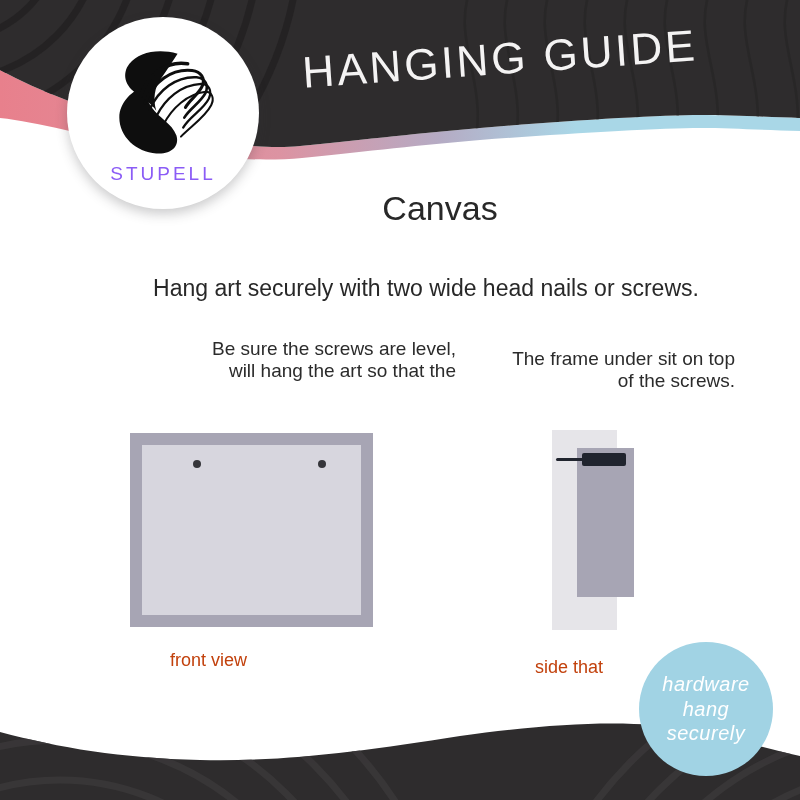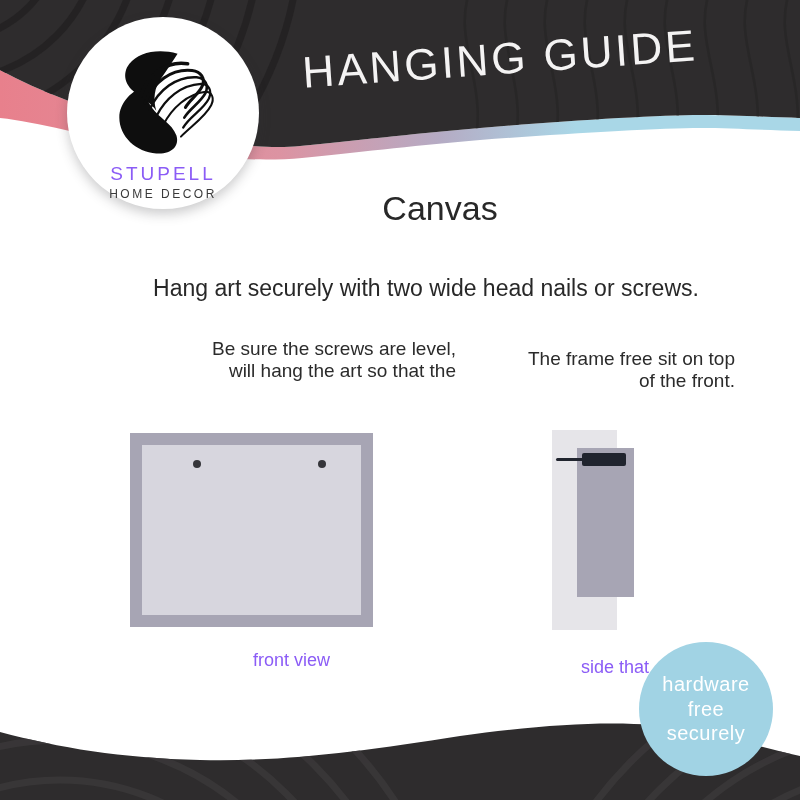--- a/index.html
+++ b/index.html
@@ -49,36 +49,36 @@
   
   #front-frame{
     left:130px;top:433px;width:243px;height:194px;z-index:2;
     background:#d7d6de;border:12px solid #a7a5b4;box-sizing:border-box;
   }
   .screw-dot{
     position:absolute;width:8px;height:8px;border-radius:50%;background:#35353a;
   }
   #screw-dot-left{left:51px;top:15px;}
   #screw-dot-right{left:176px;top:15px;}
-  .caption{font-size:18px;text-align:center;color:#8b5cf6;z-index:2;}
+  .caption{font-size:18px;text-align:left;color:#c2410c;z-index:2;}
   #front-caption{left:130px;top:650px;width:243px;}
   #side-caption{left:495px;top:657px;width:160px;}
 
   
   #side-wall-bar{left:552px;top:430px;width:25px;height:200px;background:#e6e5e9;z-index:2;}
   #side-frame-bar{left:577px;top:448px;width:17px;height:149px;background:#a7a5b4;z-index:2;}
   #nail-shaft{left:556px;top:458px;width:28px;height:3px;background:#20242e;border-radius:2px;z-index:4;}
   #nail-head{left:582px;top:453px;width:4px;height:13px;background:#20242e;border-radius:2px;z-index:4;}
 
   
   #footer-svg{position:absolute;left:0;bottom:0;z-index:1;}
   #badge-circle{
     position:absolute;left:639px;top:642px;width:134px;height:134px;z-index:5;
     background:#a1d3e4;border-radius:50%;
-    display:flex;flex-direction:column;align-items:center;justify-content:center;
+    display:flex;flex-direction:column;align-items:center;justify-content:center;font-style:italic;
   }
   .badge-line{font-size:20px;line-height:24.5px;color:#ffffff;letter-spacing:0.5px;text-align:center;}
 </style>
 </head>
 <body>
 
 <div id="canvas-page">
 
   <svg id="header-svg" width="800" height="210" viewBox="0 0 800 210" aria-hidden="true">
     <defs>
@@ -134,34 +134,33 @@
                C58,68 46,63 40,54 C35,47 34,40 37,34 Z" fill="#0e0e0e"></path>
       <path d="M63,6 C45,1 28,5 20,15 C13,24 16,35 27,42 C33,46 40,51 44,57
                C41,47 42,36 49,27 C54,20 59,12 63,6 Z" fill="#0e0e0e"></path>
       <path d="M30,44 C36,24 54,12 72,15" stroke="#0e0e0e" stroke-width="3.2" fill="none" stroke-linecap="round"></path>
       <path d="M34,50 C41,31 58,19 76,21 C84,22 88,28 85,35 C82,42 74,47 70,54" stroke="#0e0e0e" stroke-width="2.7" fill="none" stroke-linecap="round"></path>
       <path d="M38,56 C46,38 62,26 80,27 C88,28 91,34 88,41 C84,49 74,55 69,63" stroke="#0e0e0e" stroke-width="2.3" fill="none" stroke-linecap="round"></path>
       <path d="M44,62 C52,46 66,34 84,33 C91,33 94,39 91,46 C86,56 74,62 68,72" stroke="#0e0e0e" stroke-width="2" fill="none" stroke-linecap="round"></path>
       <path d="M50,70 C58,54 72,42 88,40 C94,40 96,46 93,52 C88,62 76,70 66,80" stroke="#0e0e0e" stroke-width="1.8" fill="none" stroke-linecap="round"></path>
     </svg>
     <div id="brand-name">STUPELL</div>
-    <div id="brand-tagline">HOME DECOR</div>
   </div>
 
   <div id="product-title" class="abs">Canvas</div>
   <div id="intro-text" class="abs">Hang art securely with two wide head nails or screws.</div>
 
   <div id="front-step-text" class="abs step-text">
     <div>Be sure the screws are level,</div>
     <div>will hang the art so that the</div>
   </div>
 
   <div id="side-step-text" class="abs step-text">
-    <div>The frame free sit on top</div>
-    <div>of the front.</div>
+    <div>The frame under sit on top</div>
+    <div>of the screws.</div>
   </div>
 
   <div id="front-frame" class="abs">
     <div id="screw-dot-left" class="screw-dot"></div>
     <div id="screw-dot-right" class="screw-dot"></div>
   </div>
   <div id="front-caption" class="abs caption">front view</div>
 
   <div id="side-wall-bar" class="abs"></div>
   <div id="side-frame-bar" class="abs"></div>
@@ -186,17 +185,17 @@
       <circle cx="60" cy="320" r="400"></circle>
       <circle cx="900" cy="330" r="260"></circle>
         <circle cx="900" cy="330" r="300"></circle>
       <circle cx="900" cy="330" r="340"></circle>
         <circle cx="900" cy="330" r="380"></circle>
     </g>
   </svg>
 
   <div id="badge-circle">
     <div class="badge-line">hardware</div>
-    <div class="badge-line">free</div>
+    <div class="badge-line">hang</div>
     <div class="badge-line">securely</div>
   </div>
 
 </div>
 
 </body></html>

